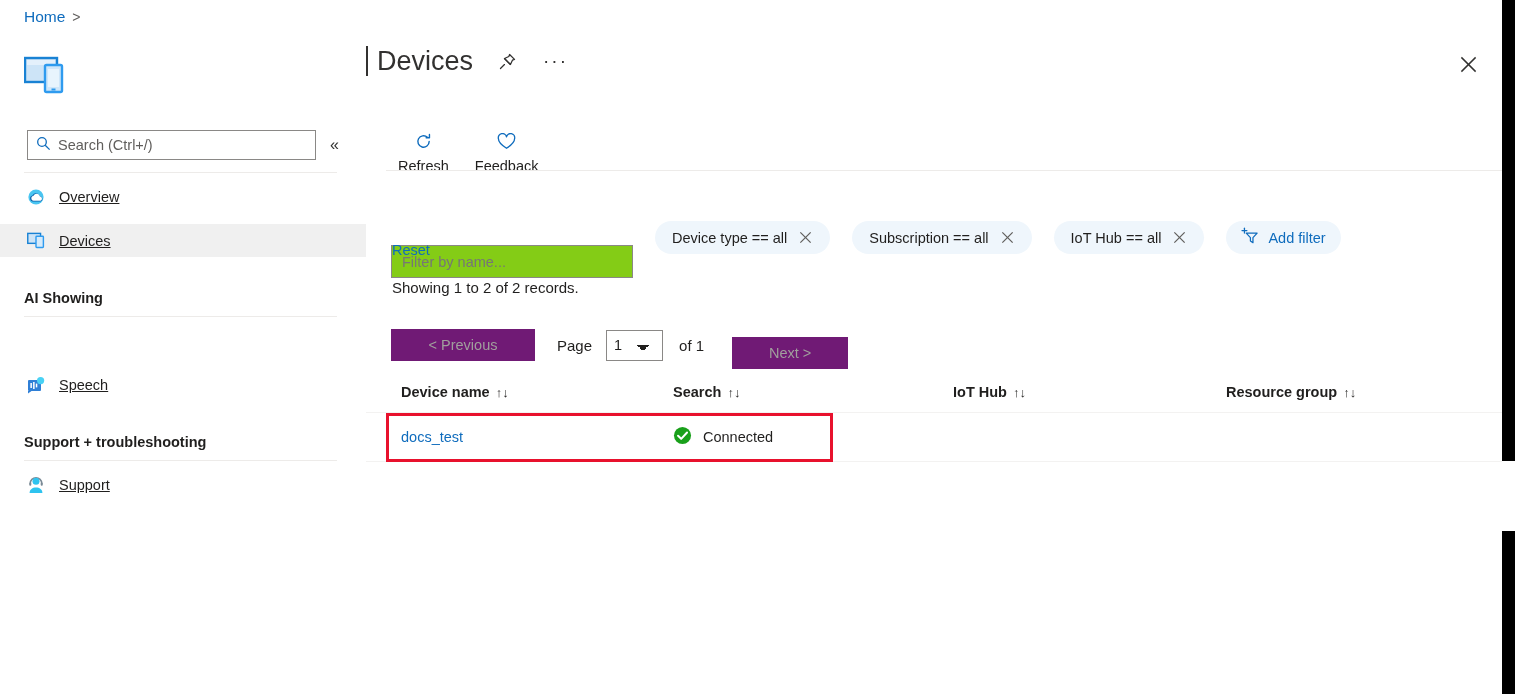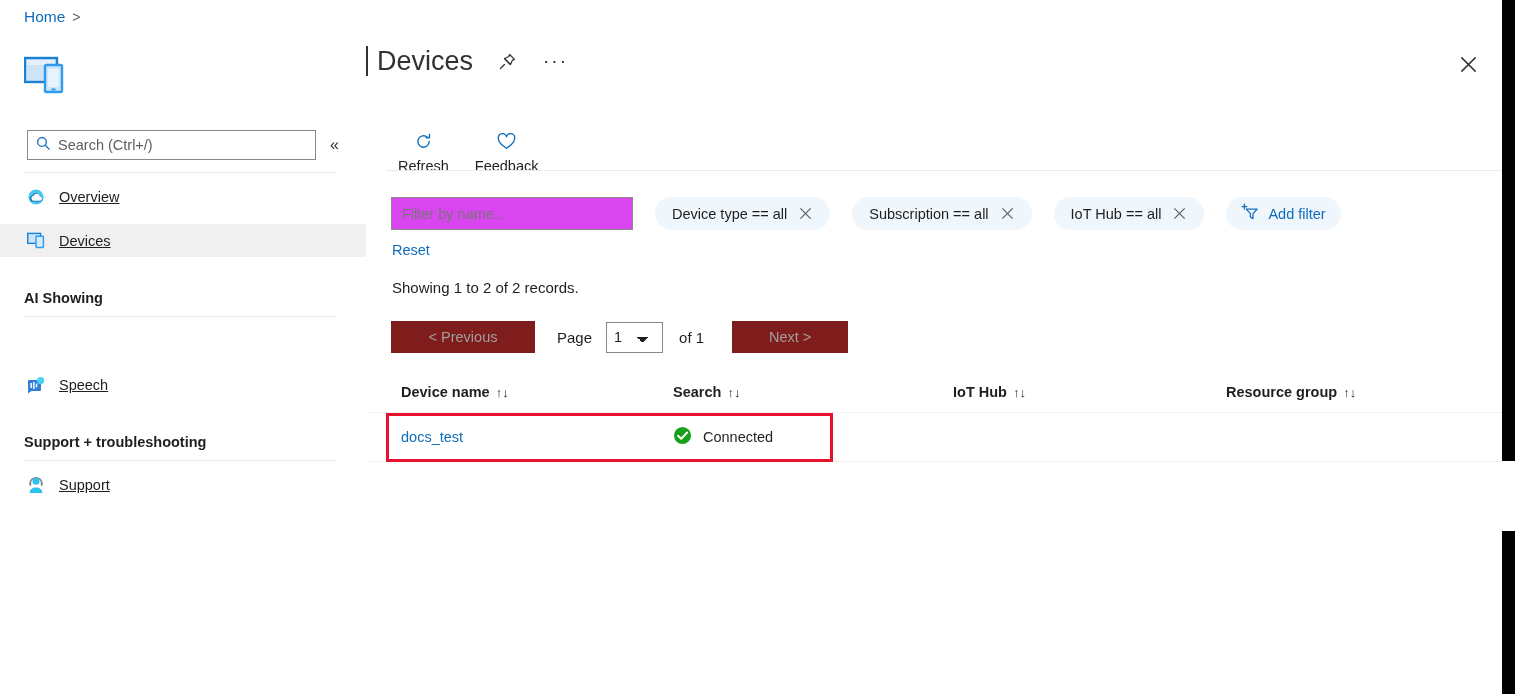--- a/index.html
+++ b/index.html
@@ -109,23 +109,23 @@
     position: absolute; left: 20px; top: 170px; width: 1116px; height: 1px;
     background: #edebe9;
   }
 
   
   #filter-row {
     position: absolute; left: 25px; top: 197px;
     display: flex; align-items: center; gap: 22px;
   }
   #name-filter {
-    width: 242px; height: 33px; border: 1px solid #8a8886; background: #d946ef;
+    width: 242px; height: 33px; border: 1px solid #8a8886; background: #84cc16;
     padding: 12px 10px; font-family: "Liberation Sans", sans-serif;
-    font-size: 14.5px; color: #323130; outline: none;
+    font-size: 14.5px; color: #323130; outline: none; margin-top: 48px;
   }
   #name-filter::placeholder { color: #767676; }
   .chip {
     height: 33px; border-radius: 17px; background: #eff6fc;
     display: flex; align-items: center; padding: 0 17px; gap: 11px;
     font-size: 14.5px; color: #201f1e; cursor: pointer; white-space: nowrap;
   }
   .chip .chip-val { font-weight: normal; }
   .chip .chip-x { display: flex; align-items: center; }
   .chip.add-filter { color: #0f6cbd; gap: 8px; padding: 0 15px; }
@@ -138,27 +138,27 @@
     position: absolute; left: 392px; top: 279px;
     font-size: 15px; color: #201f1e;
   }
 
   
   #pager {
     position: absolute; left: 391px; top: 321px;
     display: flex; align-items: center; gap: 0;
   }
   .pg-btn {
-    height: 32px; background: #7f1d1d; color: #a19f9d;
+    height: 32px; background: #701a75; color: #a19f9d;
     display: flex; align-items: center; justify-content: center;
     font-size: 14.5px; cursor: default; border: 0;
     font-family: "Liberation Sans", sans-serif;
   }
   #prev-btn { width: 144px; }
-  #next-btn { width: 116px; margin-left: 28px; }
+  #next-btn { width: 116px; margin-left: 28px; margin-top: 16px; }
   #page-label { margin-left: 22px; font-size: 15px; color: #201f1e; }
   #page-select {
     margin-left: 14px; width: 57px; height: 31px;
     border: 1px solid #8a8886; background: #fff;
     font-family: "Liberation Sans", sans-serif; font-size: 14.5px;
     color: #201f1e; padding-left: 7px; cursor: pointer;
     -webkit-appearance: none; appearance: none;
     background-image:
       linear-gradient(45deg, transparent 50%, #201f1e 50%),
       linear-gradient(135deg, #201f1e 50%, transparent 50%);

